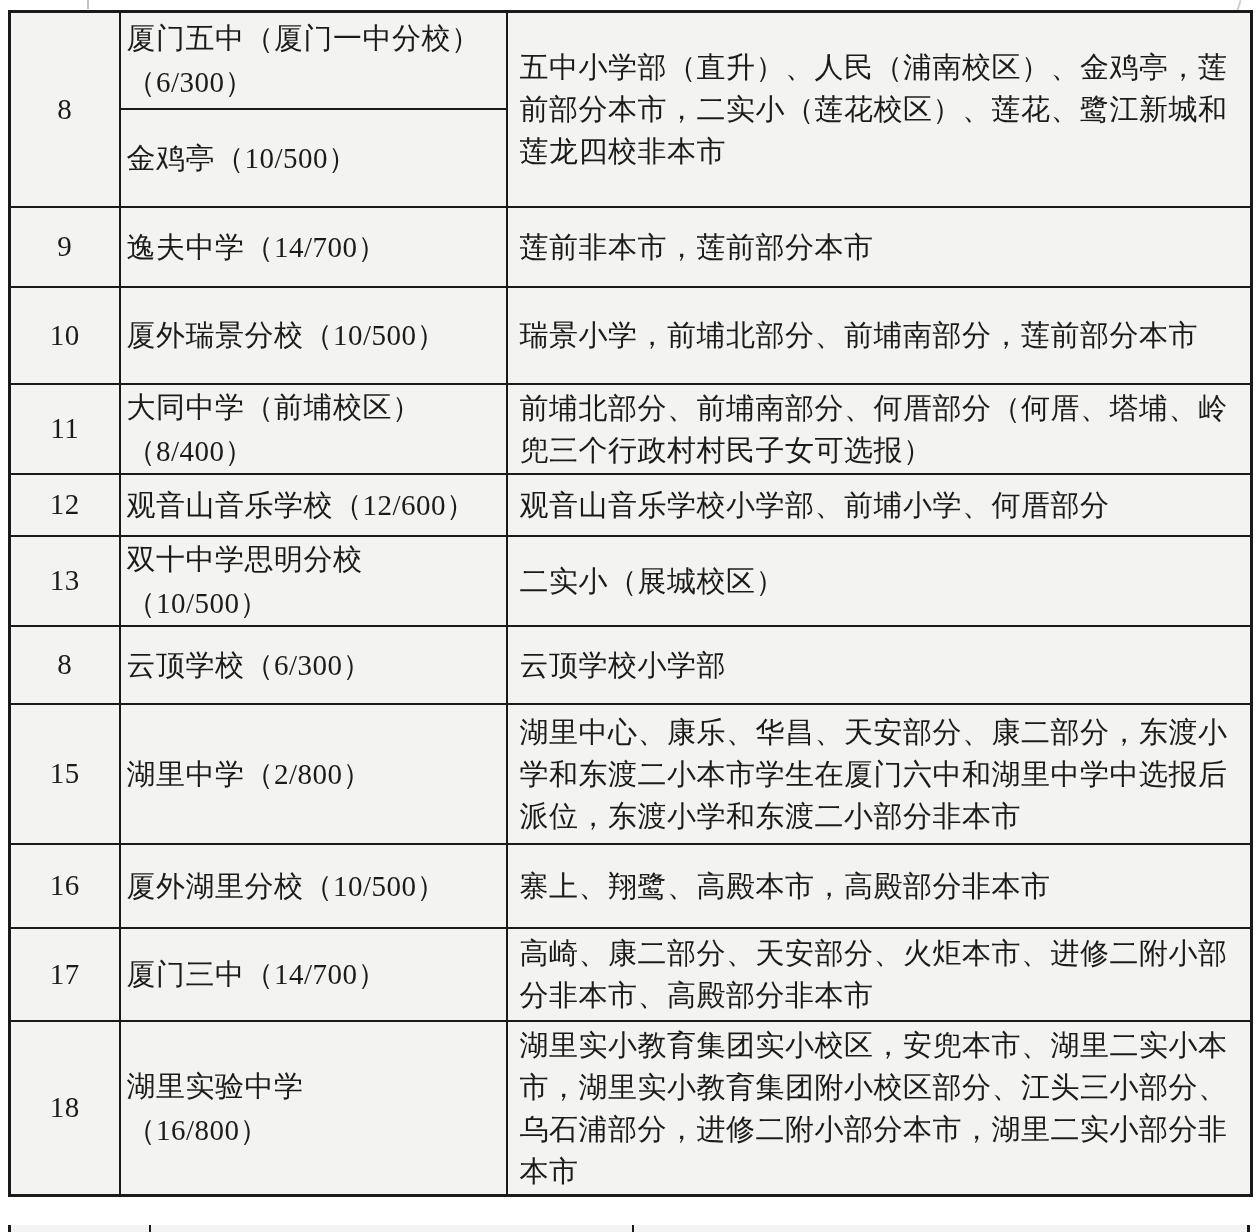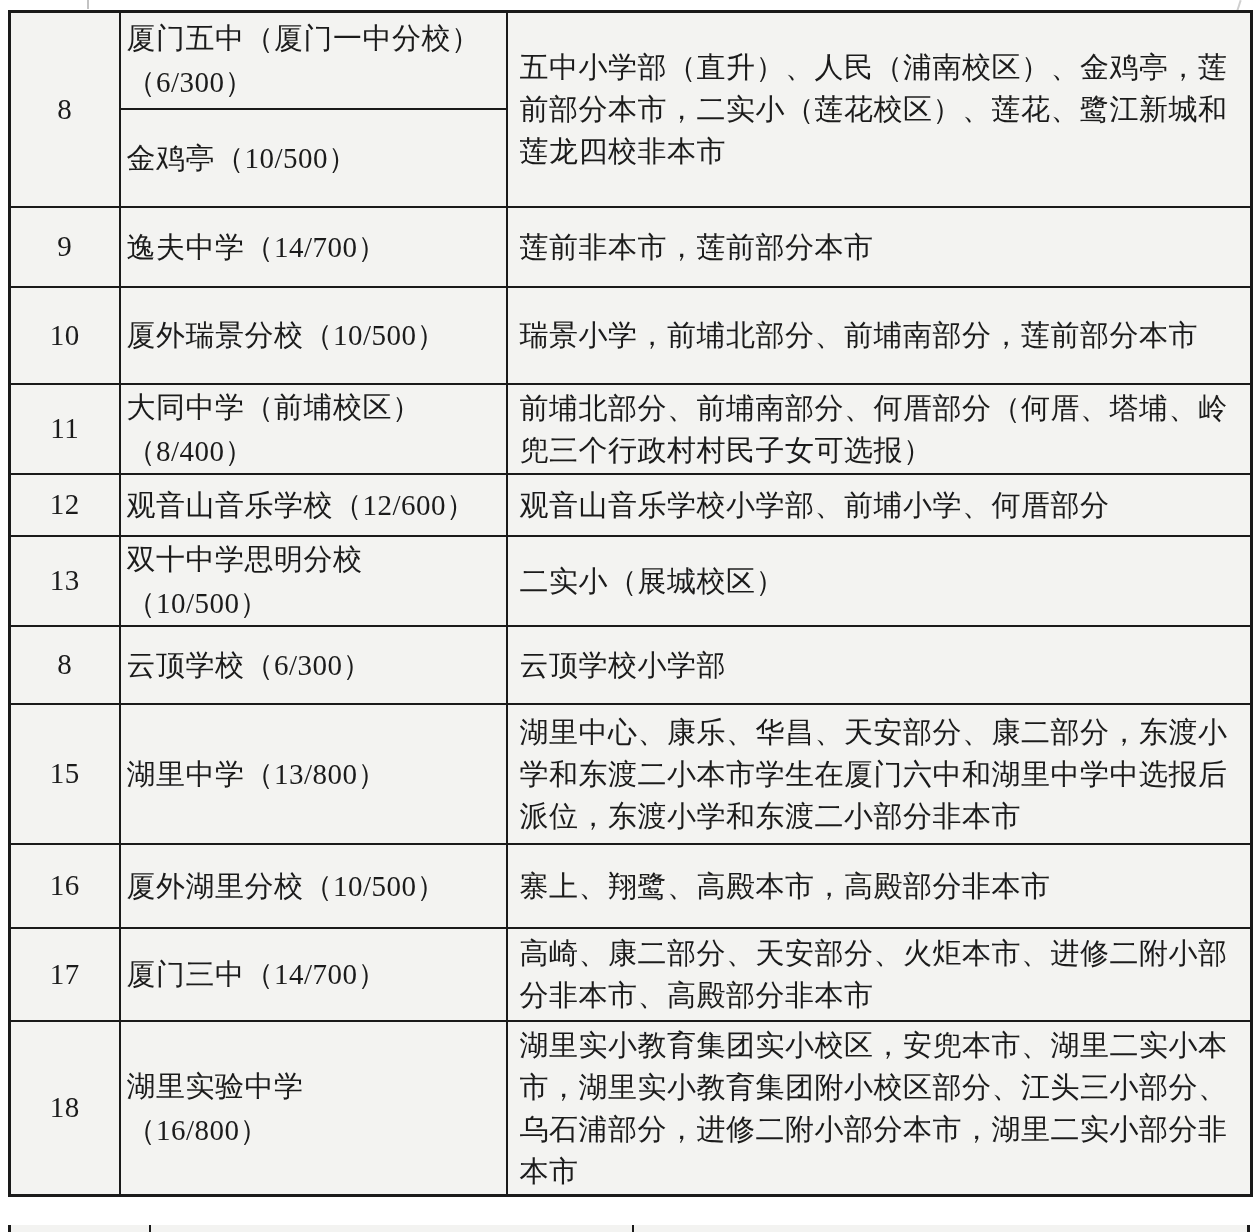--- a/index.html
+++ b/index.html
@@ -144,21 +144,21 @@
       </tr>
 
       <tr style="height:78px">
         <td class="num">8</td>
         <td class="school">云顶学校（6/300）</td>
         <td class="desc">云顶学校小学部</td>
       </tr>
 
       <tr style="height:140px">
         <td class="num">15</td>
-        <td class="school">湖里中学（13/800）</td>
+        <td class="school">湖里中学（2/800）</td>
         <td class="desc">湖里中心、康乐、华昌、天安部分、康二部分，东渡小学和东渡二小本市学生在厦门六中和湖里中学中选报后派位，东渡小学和东渡二小部分非本市</td>
       </tr>
 
       <tr style="height:84px">
         <td class="num">16</td>
         <td class="school">厦外湖里分校（10/500）</td>
         <td class="desc">寨上、翔鹭、高殿本市，高殿部分非本市</td>
       </tr>
 
       <tr style="height:93px">

